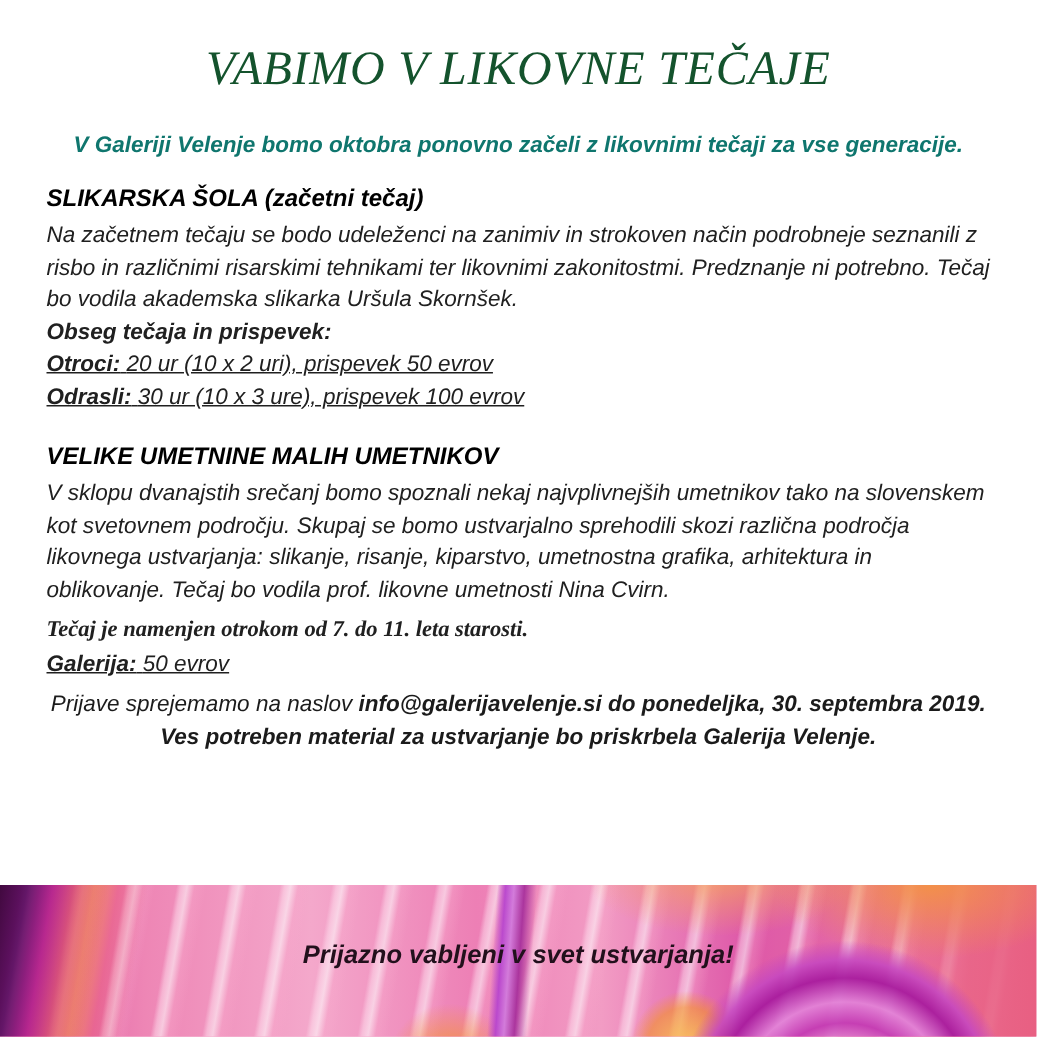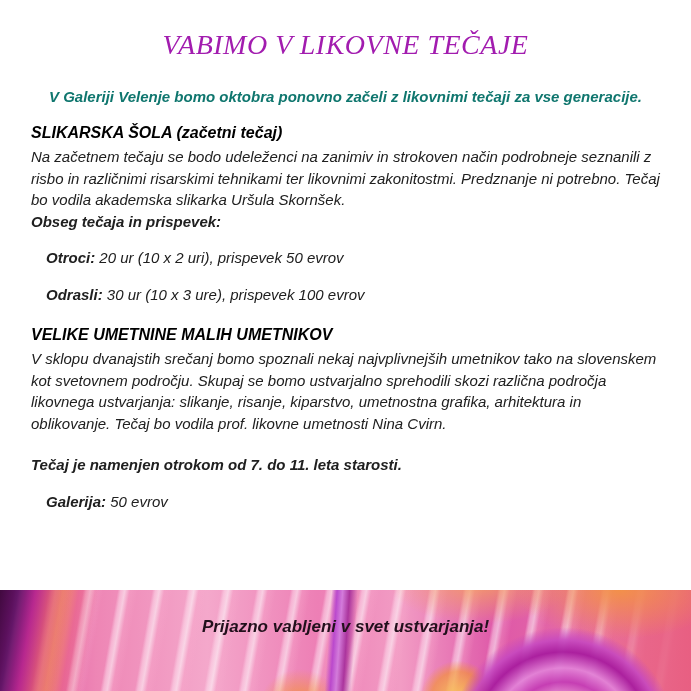--- a/index.html
+++ b/index.html
@@ -6,41 +6,41 @@
   body{
     width:691px;height:691px;overflow:hidden;background:#ffffff;
     font-family:"Liberation Sans",sans-serif;color:#1b1b1b;
     -webkit-font-smoothing:antialiased;
   }
   .flyer{position:relative;width:691px;height:691px;background:#ffffff;}
 
   .title{
     margin:22px 0 0;text-align:center;font-weight:normal;
     font-family:"Liberation Serif",serif;font-style:italic;
-    font-size:28px;line-height:46px;color:#a21caf;letter-spacing:.5px;
+    font-size:32px;line-height:46px;color:#14532d;letter-spacing:.5px;
   }
   .subtitle{
     margin:18px 0 0;text-align:center;font-style:italic;font-weight:bold;
     font-size:15px;line-height:22px;color:#0f766e;
   }
 
   .content{
     margin-top:15px;padding:0 31px;font-style:italic;
     font-size:15px;line-height:21.5px;color:#202020;
   }
   .sec-heading{
     margin:0 0 3px;font-size:16px;line-height:20px;
     font-style:italic;font-weight:bold;color:#000000;
   }
   .sec-heading.second{margin-top:20px;font-style:italic;}
   .body-par{margin:0;}
   .bold-par{margin:10px 0 0;font-weight:bold;}
-  .bold-par.pull{margin-top:20px;}
+  .bold-par.pull{margin-top:6px;font-family:Liberation Serif, serif;}
   .tight{margin:0;}
-  .detail-row{margin:15px;}
+  .detail-row{margin:0;text-decoration:underline;}
   .lbl{font-weight:bold;}
 
   .contact{
     margin-top:6px;padding:0 16px;text-align:center;
     font-style:italic;font-size:15px;line-height:22px;color:#1b1b1b;
   }
   .contact p{margin:0;}
   .b{font-weight:bold;}
 
   .paint-strip{
@@ -62,21 +62,21 @@
       
       linear-gradient(100deg, #41093f 0px, rgba(92,15,98,.95) 18px, rgba(172,25,142,.8) 35px, rgba(214,60,132,.45) 54px, rgba(214,60,132,0) 72px),
       
       linear-gradient(100deg, rgba(0,0,0,0) 28px, rgba(240,130,90,.75) 48px, rgba(246,156,82,.75) 62px, rgba(234,92,122,.5) 78px, rgba(0,0,0,0) 98px),
       
       repeating-linear-gradient(100deg, rgba(255,255,255,0) 0px, rgba(255,255,255,0) 14px, rgba(255,230,242,.45) 17px, rgba(255,255,255,.55) 21px, rgba(249,172,206,.3) 26px, rgba(255,255,255,0) 34px),
       
       linear-gradient(90deg, #d9479b 0%, #ee86b5 14%, #f4a8cb 30%, #ed7fb5 46%, #f29cc4 58%, #de58a8 72%, #e873a4 88%, #ef8cab 100%);
   }
   .tagline{
-    margin:0;padding-top:26px;text-align:center;
+    margin:0;padding-top:36px;text-align:center;
     font-style:italic;font-weight:bold;font-size:17px;line-height:22px;
     color:#22101c;
   }
 </style>
 </head>
 <body>
 
 <div class="flyer">
 
   <h1 class="title">VABIMO V LIKOVNE TEČAJE</h1>
@@ -95,18 +95,22 @@
 
     <section>
       <h2 class="sec-heading second">VELIKE UMETNINE MALIH UMETNIKOV</h2>
       <p class="body-par">V sklopu dvanajstih srečanj bomo spoznali nekaj najvplivnejših umetnikov tako na slovenskem kot svetovnem področju. Skupaj se bomo ustvarjalno sprehodili skozi različna področja likovnega ustvarjanja: slikanje, risanje, kiparstvo, umetnostna grafika, arhitektura in oblikovanje. Tečaj bo vodila prof. likovne umetnosti Nina Cvirn.</p>
       <p class="bold-par pull">Tečaj je namenjen otrokom od 7. do 11. leta starosti.</p>
       <p class="detail-row"><span class="lbl">Galerija:</span> <span>50 evrov</span></p>
     </section>
 
   </div>
 
+  <div class="contact">
+    <p><span>Prijave sprejemamo na naslov</span> <span class="b">info@galerijavelenje.si do ponedeljka, 30. septembra 2019.</span></p>
+    <p class="b">Ves potreben material za ustvarjanje bo priskrbela Galerija Velenje.</p>
+  </div>
 
   <div class="paint-strip">
     <p class="tagline">Prijazno vabljeni v svet ustvarjanja!</p>
   </div>
 
 </div>
 
 </body></html>

